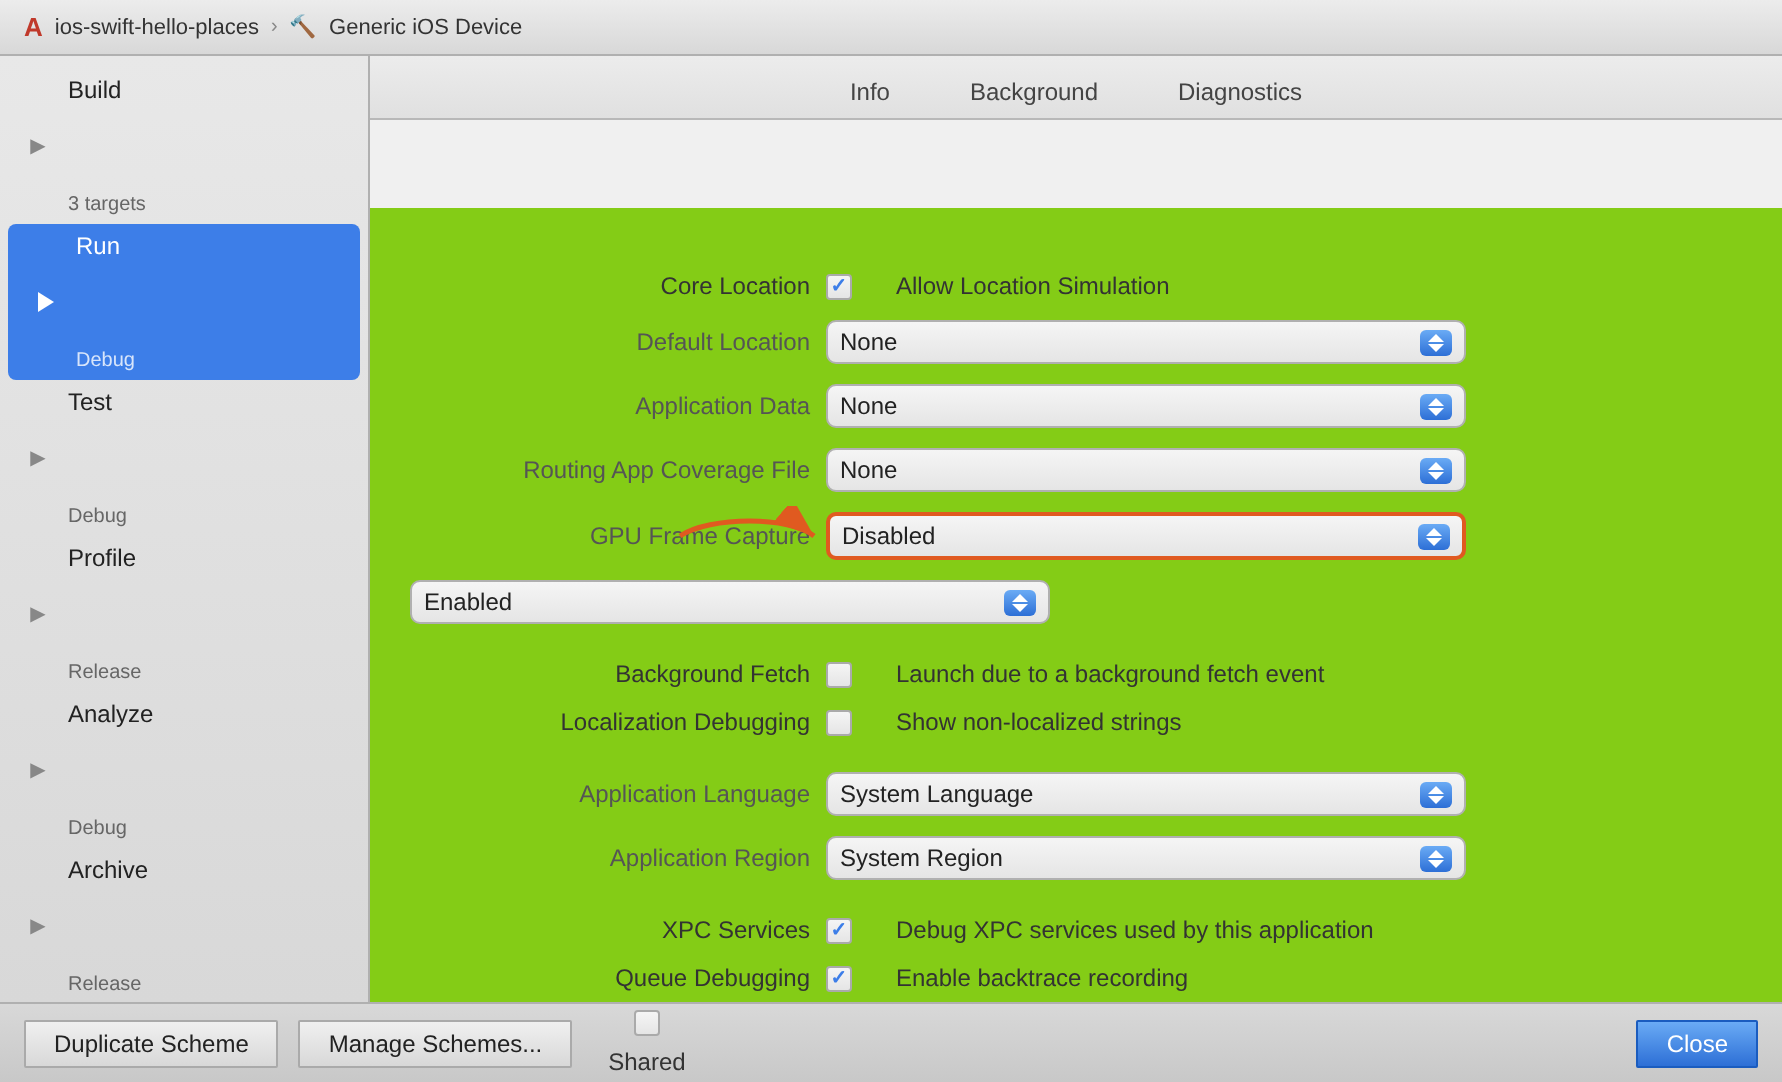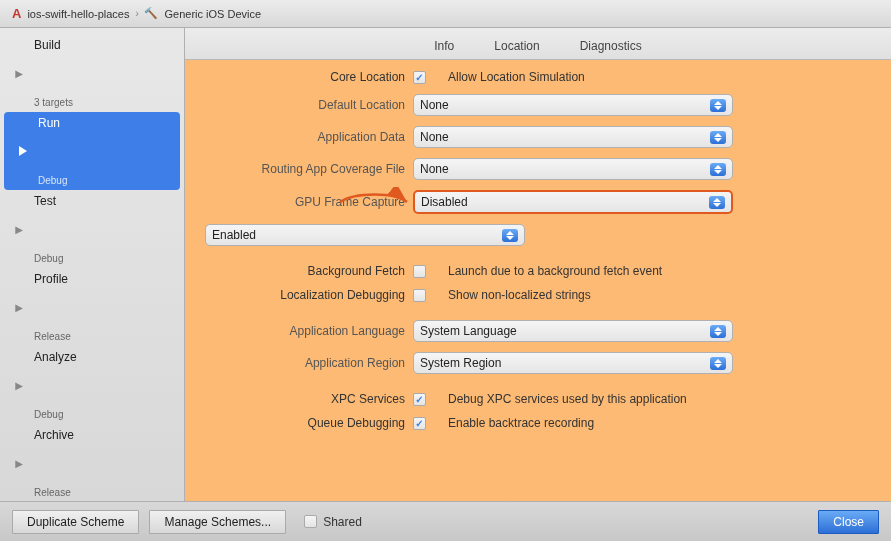--- a/index.html
+++ b/index.html
@@ -122,22 +122,23 @@
     .tab.active {
       color: #2d6fcf;
       border-bottom: 2px solid #2d6fcf;
       font-weight: 500;
     }
 
     
     .form-area {
       flex: 1;
       overflow-y: auto;
-      padding: 10px 20px;
-      background: #fdba74;
+      padding: 32px 20px;
+      background: #84cc16;
+      margin-top: 44px;
     }
 
     .form-row {
       display: flex;
       align-items: center;
       margin-bottom: 10px;
       gap: 8px;
     }
     .form-label {
       text-align: right;
@@ -246,20 +247,21 @@
       border: 1px solid #1a5cbf;
       color: white;
       margin-left: auto;
     }
 
     .shared-area {
       display: flex;
       align-items: center;
       gap: 6px;
       margin-left: 8px;
+      flex-direction: column;
     }
 
     .section-divider {
       height: 8px;
     }
 
     .gpu-row {
       position: relative;
     }
   </style>
@@ -337,21 +339,21 @@
         <span class="item-subtitle">Release</span>
       </div>
     </div>
 
   </div>
 
   <div class="content-area">
 
     <div class="tabs">
       <div class="tab">Info</div>
-      <div class="tab">Location</div>
+      <div class="tab">Background</div>
       <div class="tab">Diagnostics</div>
     </div>
 
     <div class="form-area">
 
       <div class="form-row">
         <div class="form-label section-label">Core Location</div>
         <div class="checkbox-row">
           <div class="checkbox-box checked"></div>
           <span class="checkbox-label">Allow Location Simulation</span>

